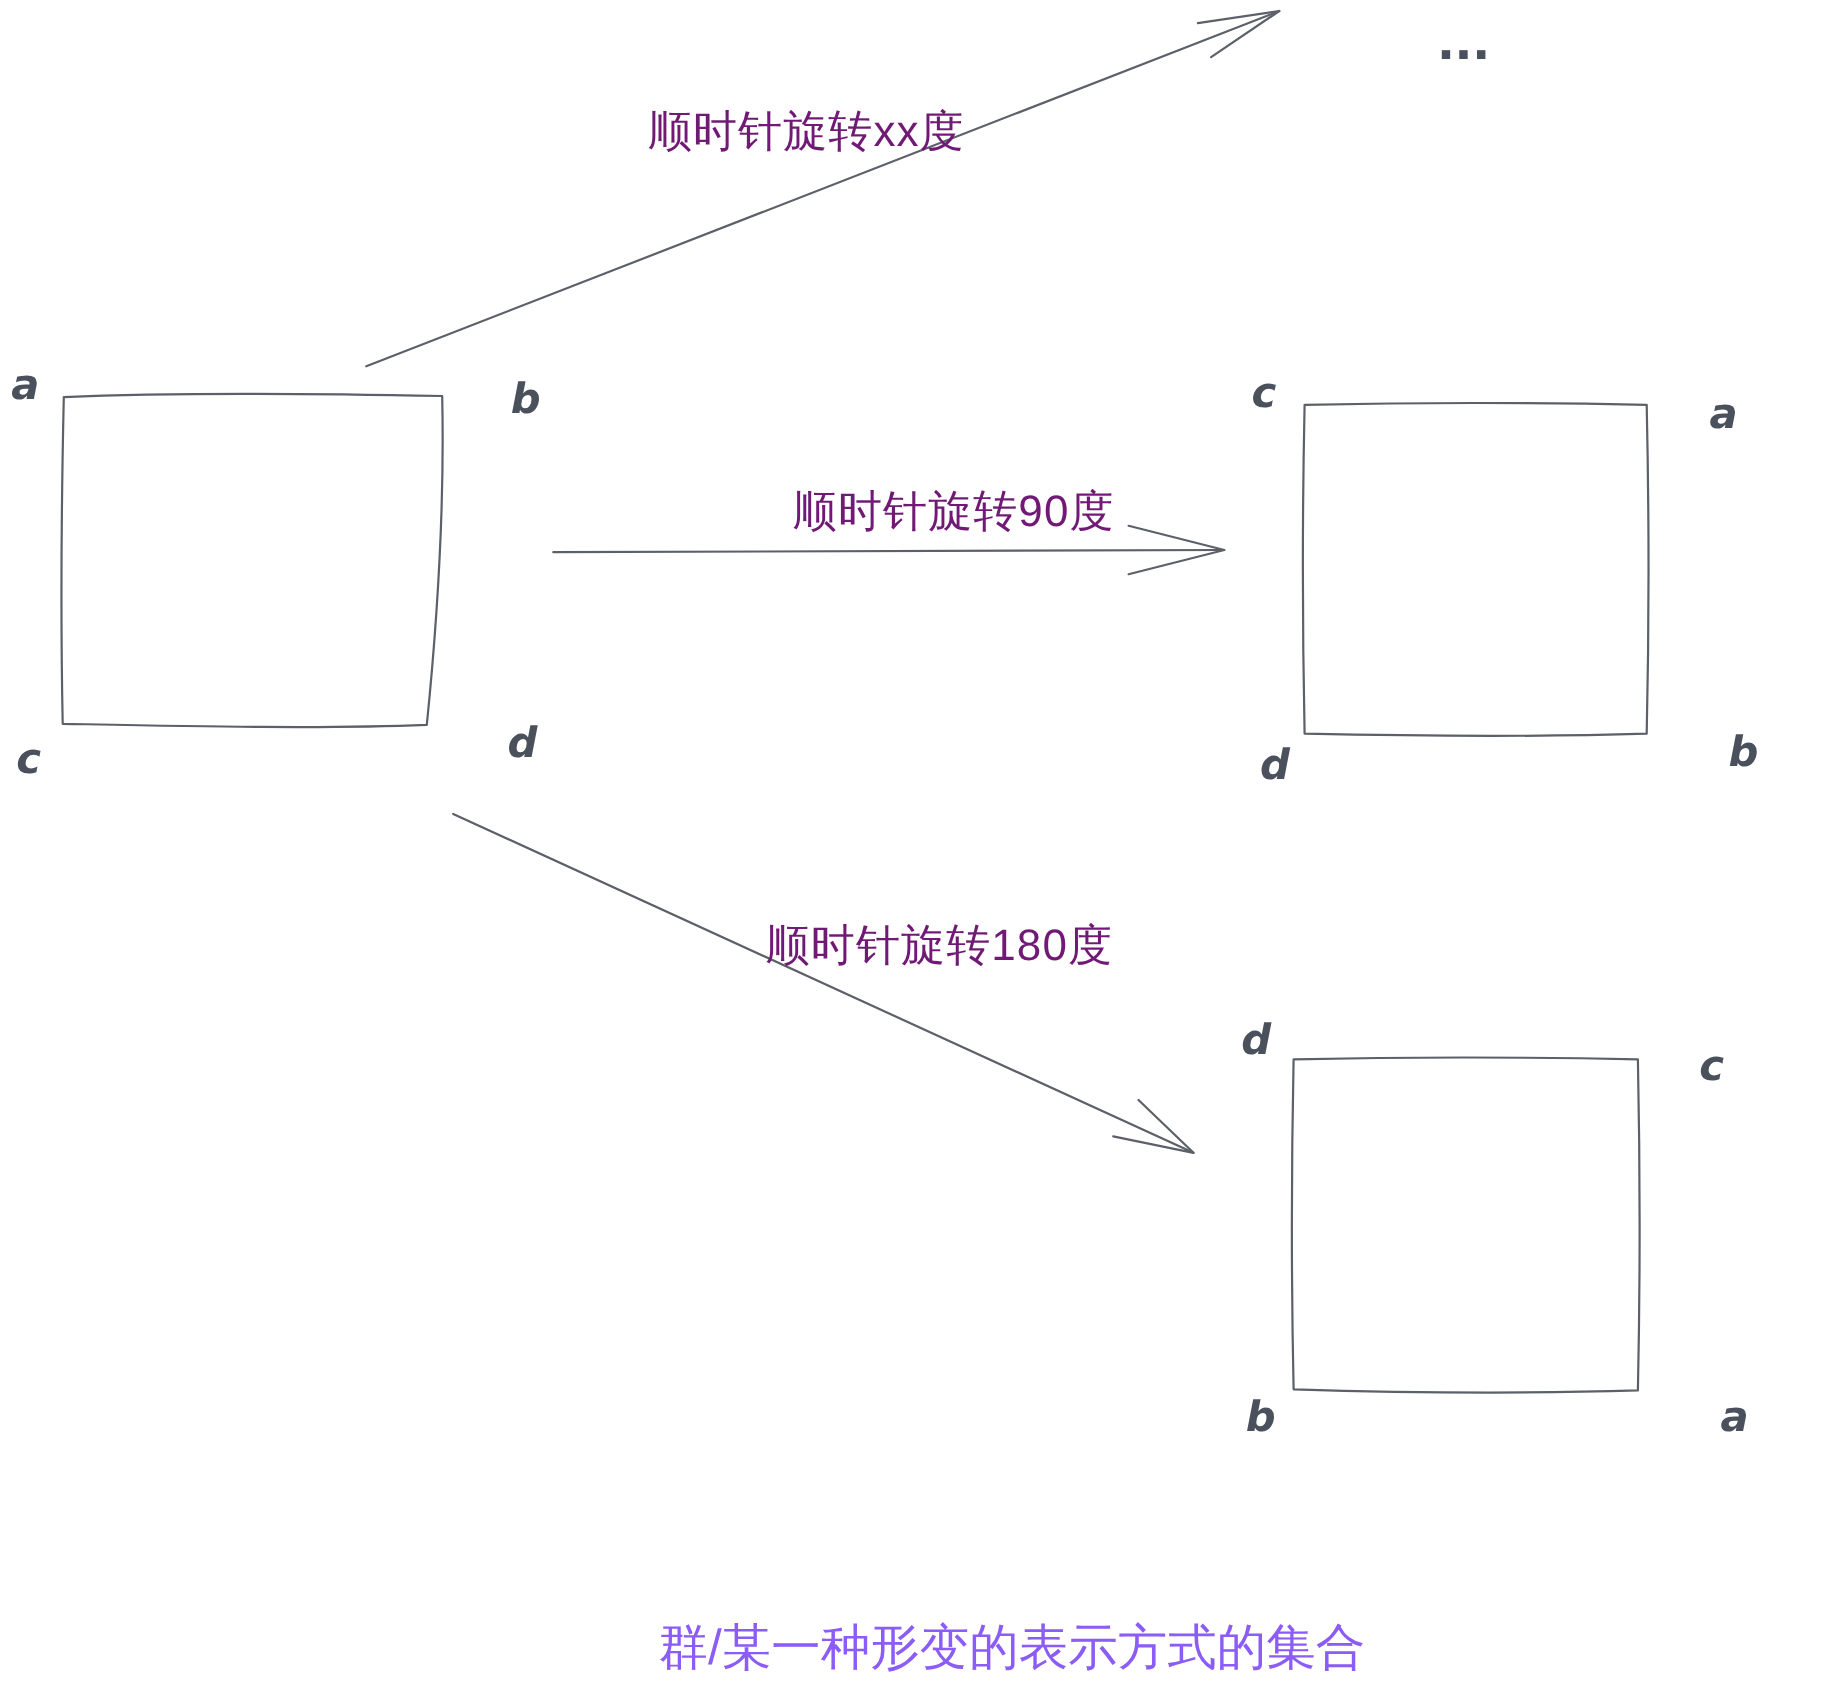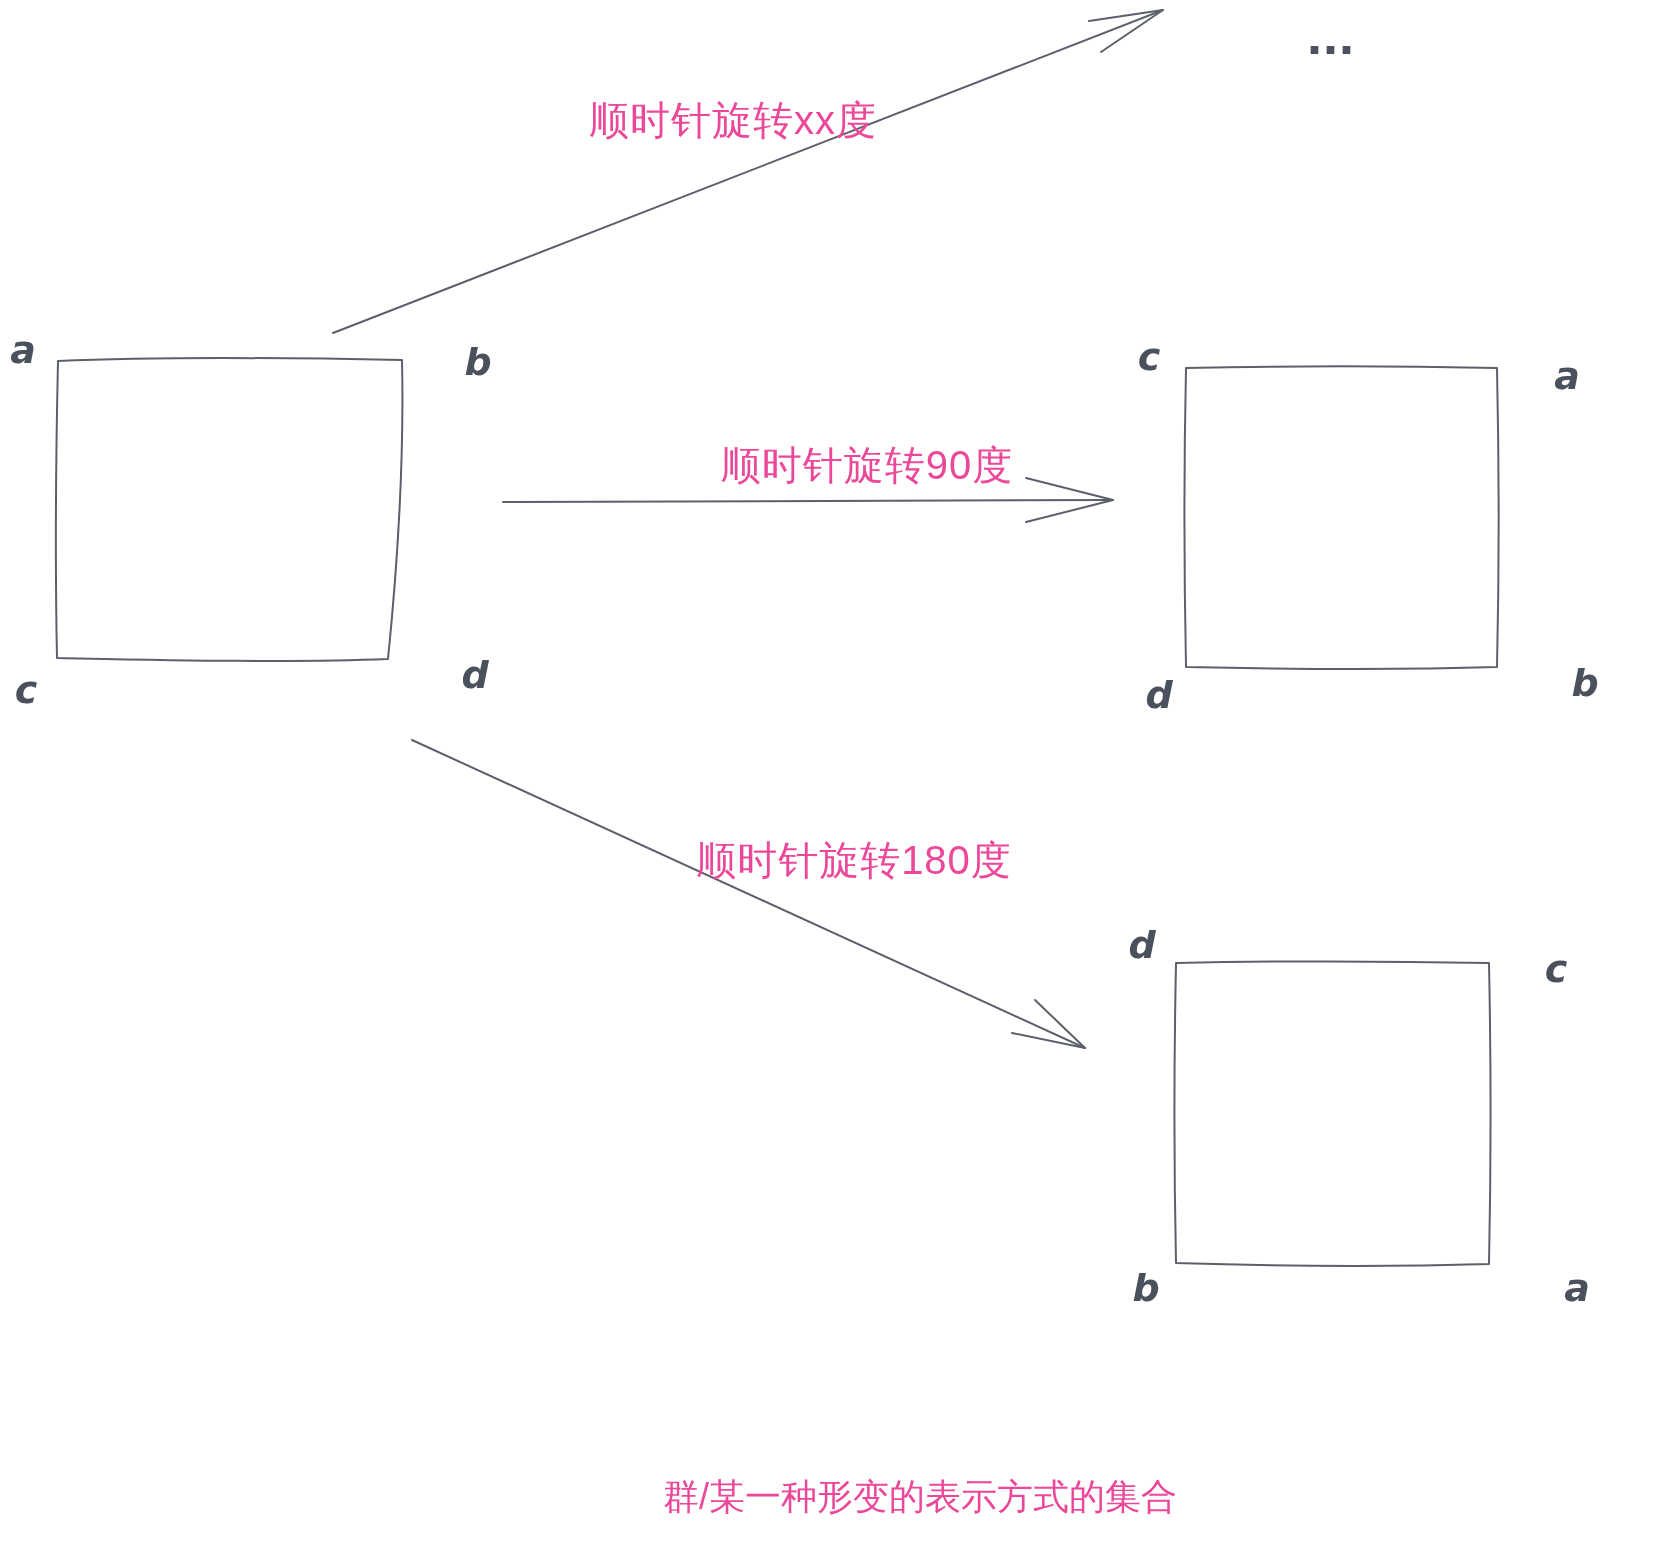--- a/index.html
+++ b/index.html
@@ -32,39 +32,39 @@
     font-weight: 600;
     color: #4b515c;
     line-height: 1;
   }
   .arrow-label {
     position: absolute;
     transform: translate(-50%, -50%);
     font-size: 40px;
     font-weight: 500;
     letter-spacing: 1px;
-    color: #ec4899;
+    color: #701a75;
     white-space: nowrap;
     line-height: 1;
   }
   .ellipsis {
     position: absolute;
     transform: translate(-50%, -50%);
     font-size: 54px;
     font-weight: 700;
     letter-spacing: 1px;
     color: #4b515c;
     line-height: 0.4;
   }
   .caption {
     position: absolute;
     transform: translate(-50%, -50%);
-    font-size: 36px;
+    font-size: 45px;
     font-weight: 500;
-    color: #ec4899;
+    color: #8b5cf6;
     white-space: nowrap;
     line-height: 1;
   }
 </style>
 </head>
 <body>
 
 <div class="canvas">
 
   <svg class="shape-layer" viewBox="0 0 1655 1547" fill="none" stroke="#5b6069" stroke-width="2" stroke-linecap="round" stroke-linejoin="round">

